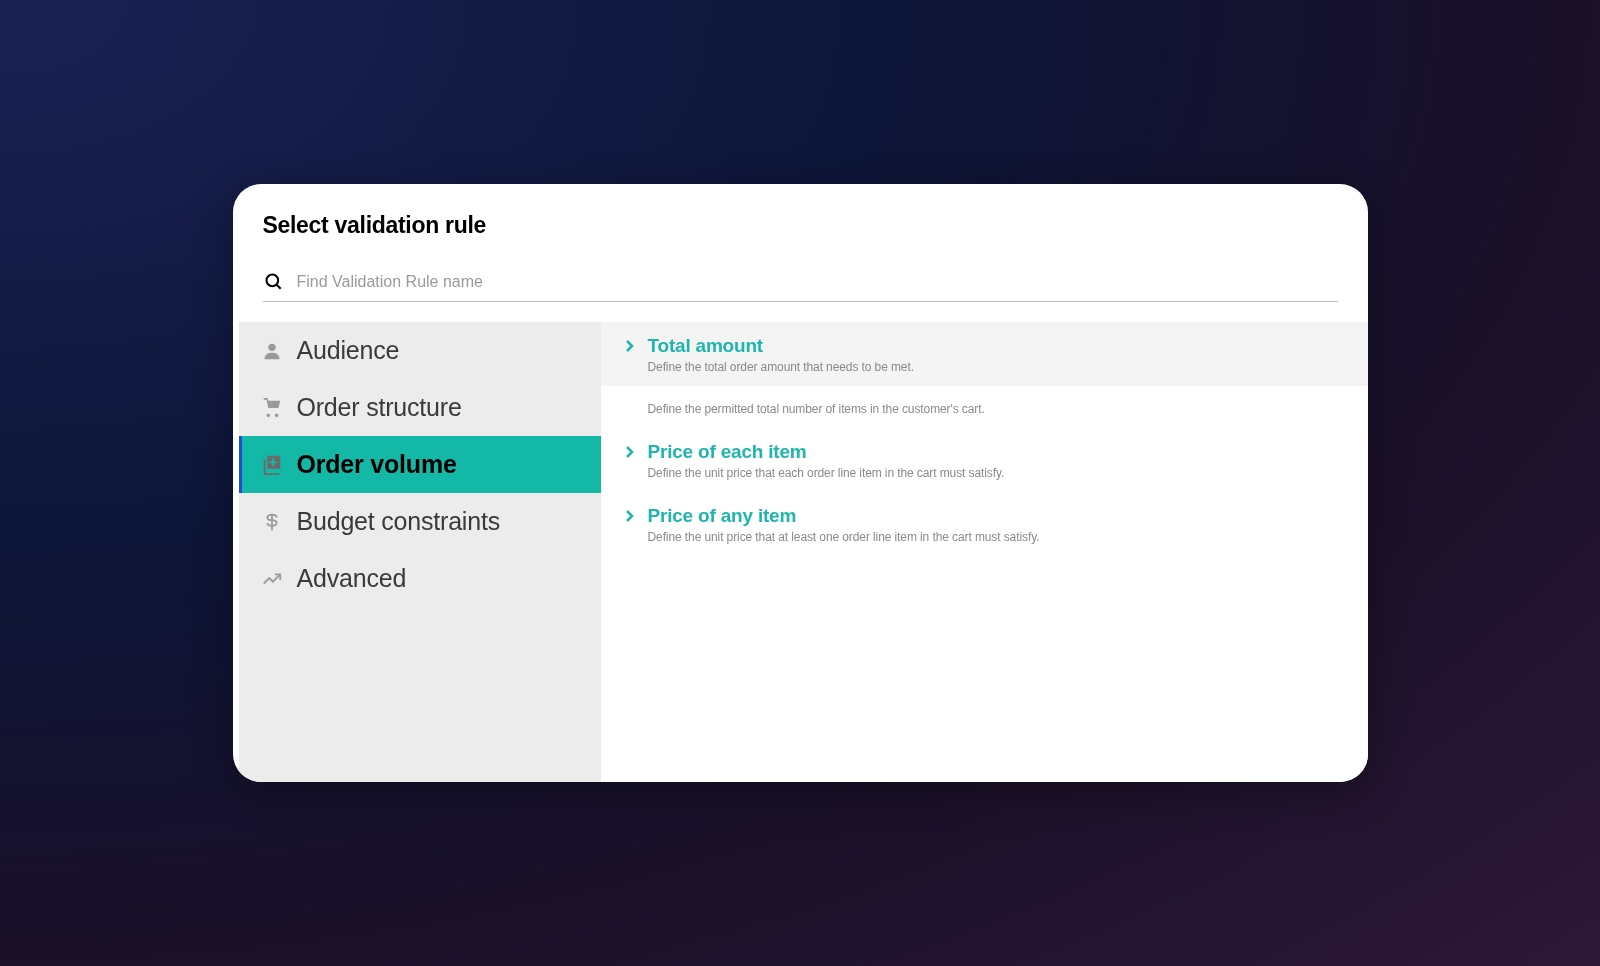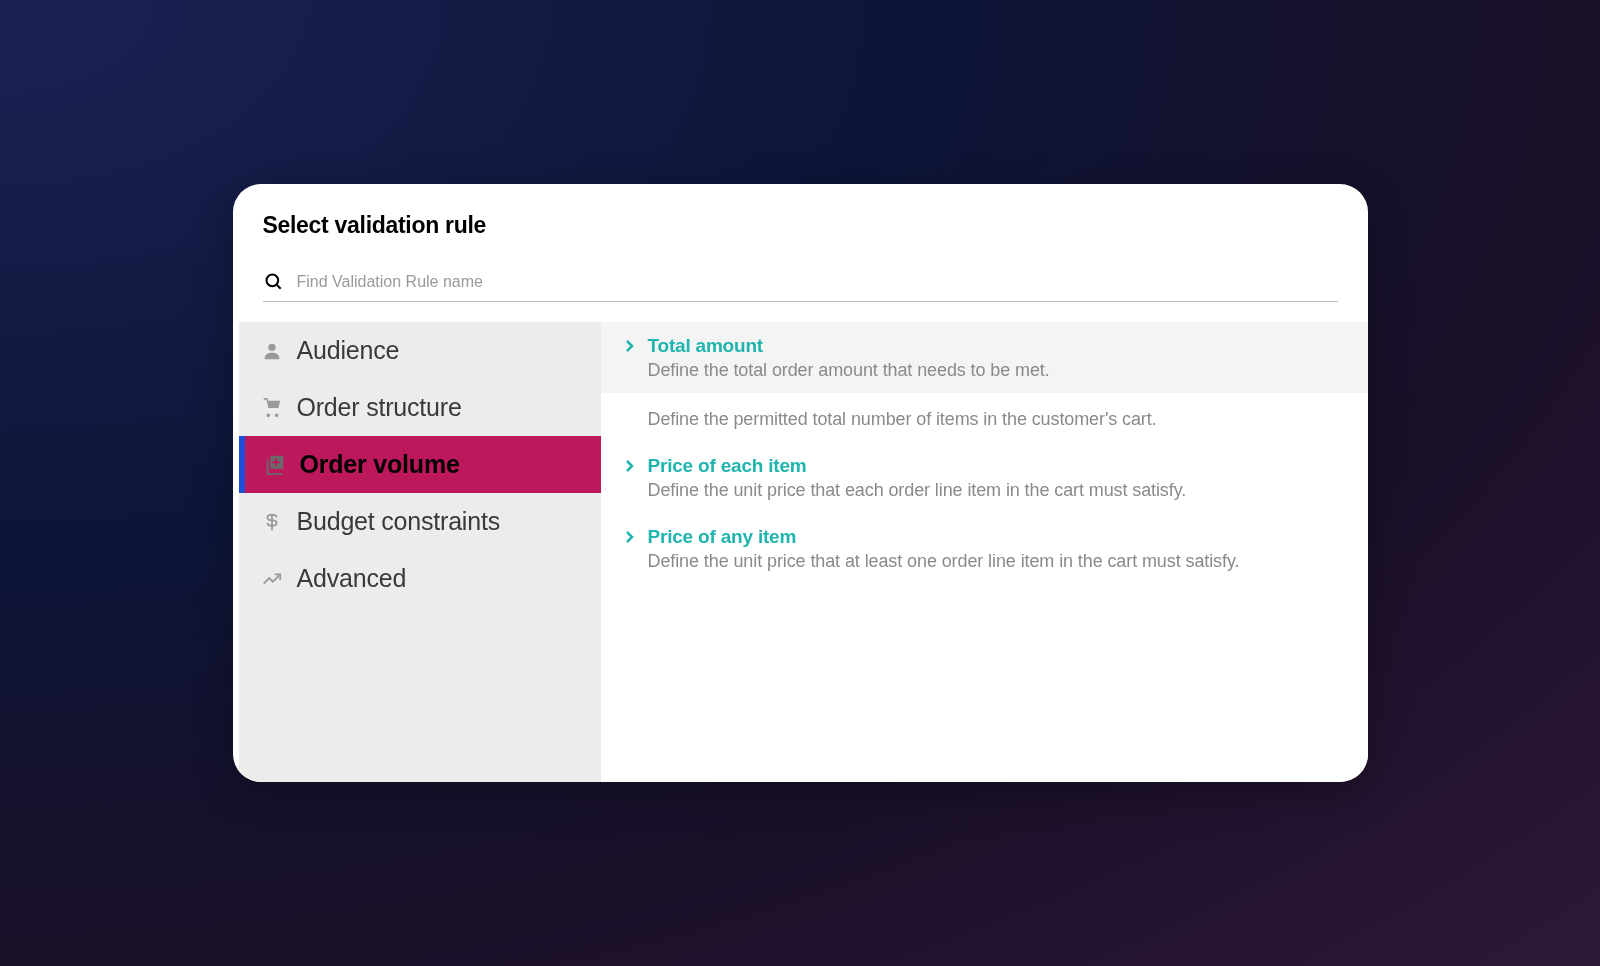--- a/index.html
+++ b/index.html
@@ -82,22 +82,22 @@
       margin-left: 6px;
     }
     .sidebar-item {
       display: flex;
       align-items: center;
       padding: 14px 20px 14px 22px;
       cursor: pointer;
       position: relative;
     }
     .sidebar-item.active {
-      background: #be185d;
-      border-left: 6px solid #1d4ed8;
+      background: #14b8a6;
+      border-left: 3px solid #1d4ed8;
       padding-left: 19px;
     }
     .sidebar-item.active .sidebar-label {
       font-weight: 700;
       color: #000000;
     }
     .sidebar-icon {
       width: 22px;
       height: 22px;
       margin-right: 14px;
@@ -139,21 +139,21 @@
       align-items: center;
       justify-content: center;
     }
     .rule-title {
       font-size: 19px;
       font-weight: 700;
       color: #1fb5ae;
       letter-spacing: -0.2px;
     }
     .rule-desc {
-      font-size: 18px;
+      font-size: 12px;
       color: #8a8a8a;
       margin-left: 23px;
       margin-top: 3px;
       letter-spacing: -0.1px;
     }
     svg {
       display: block;
     }
   </style>
 </head>

